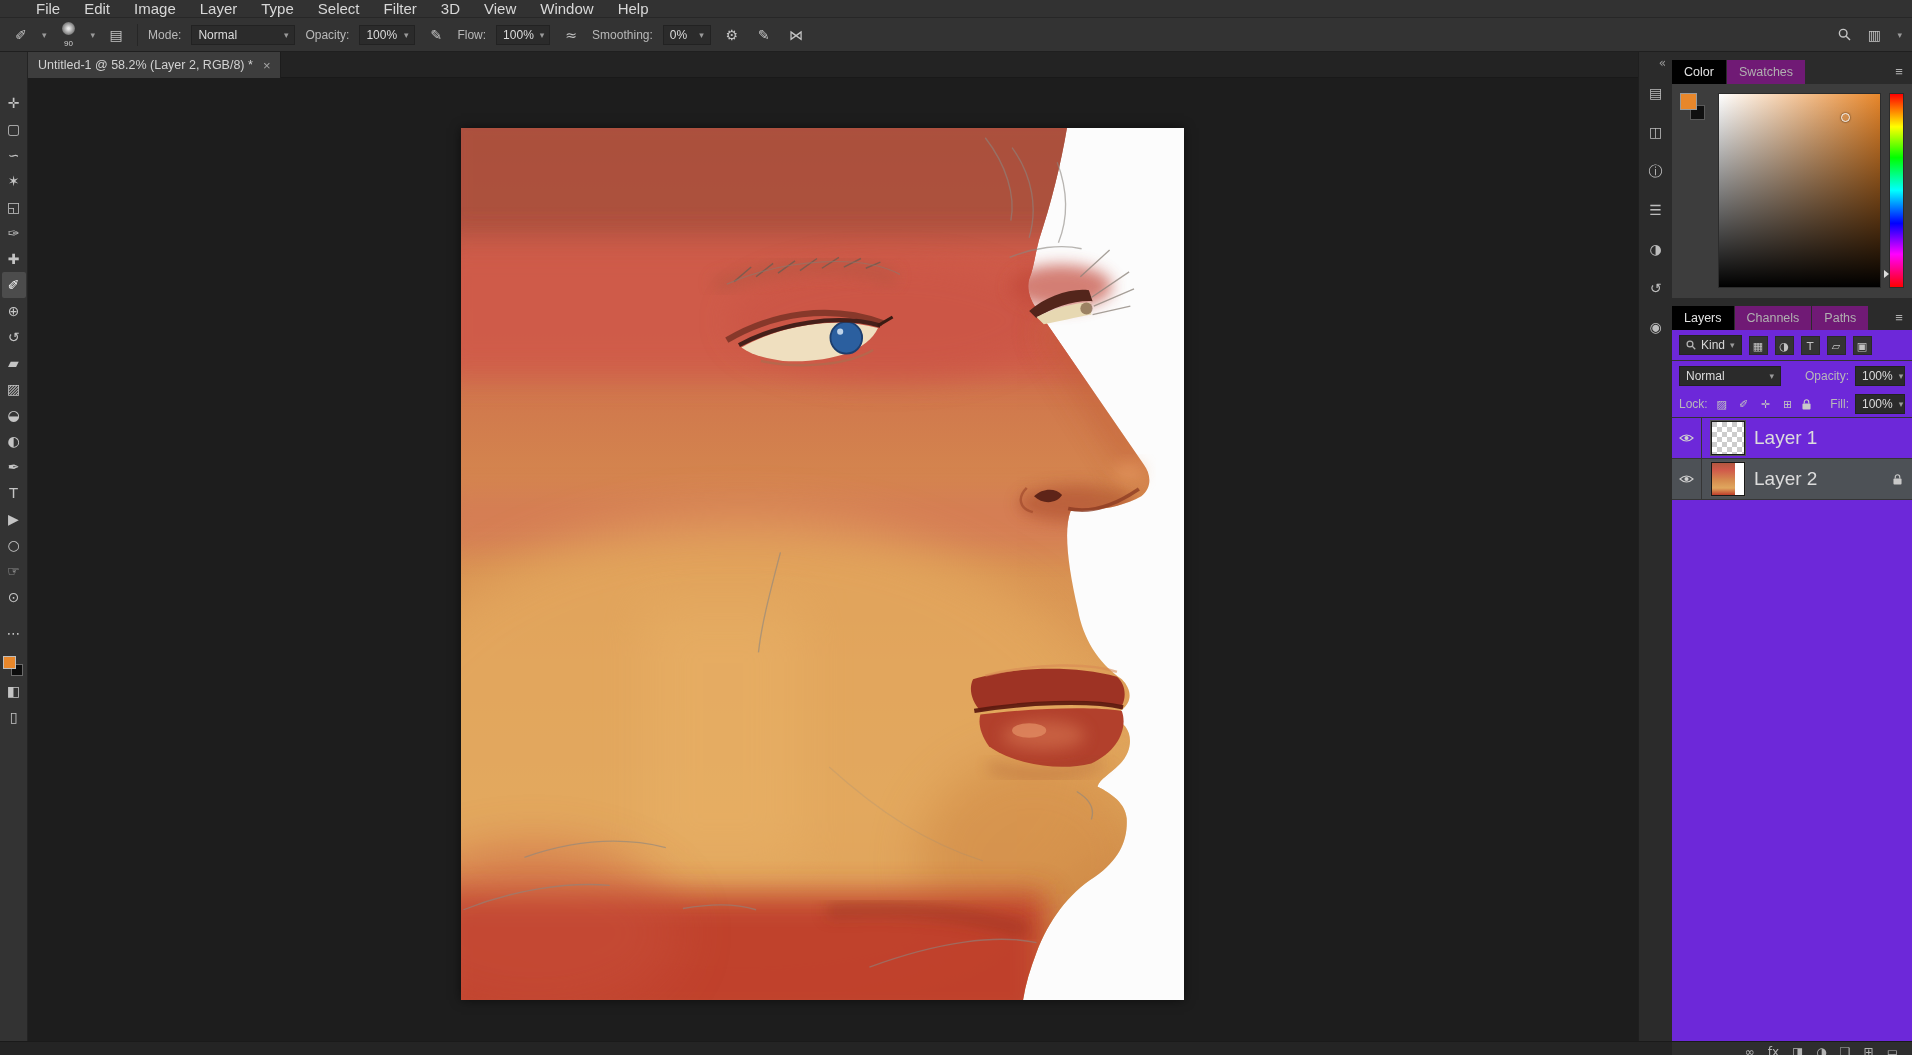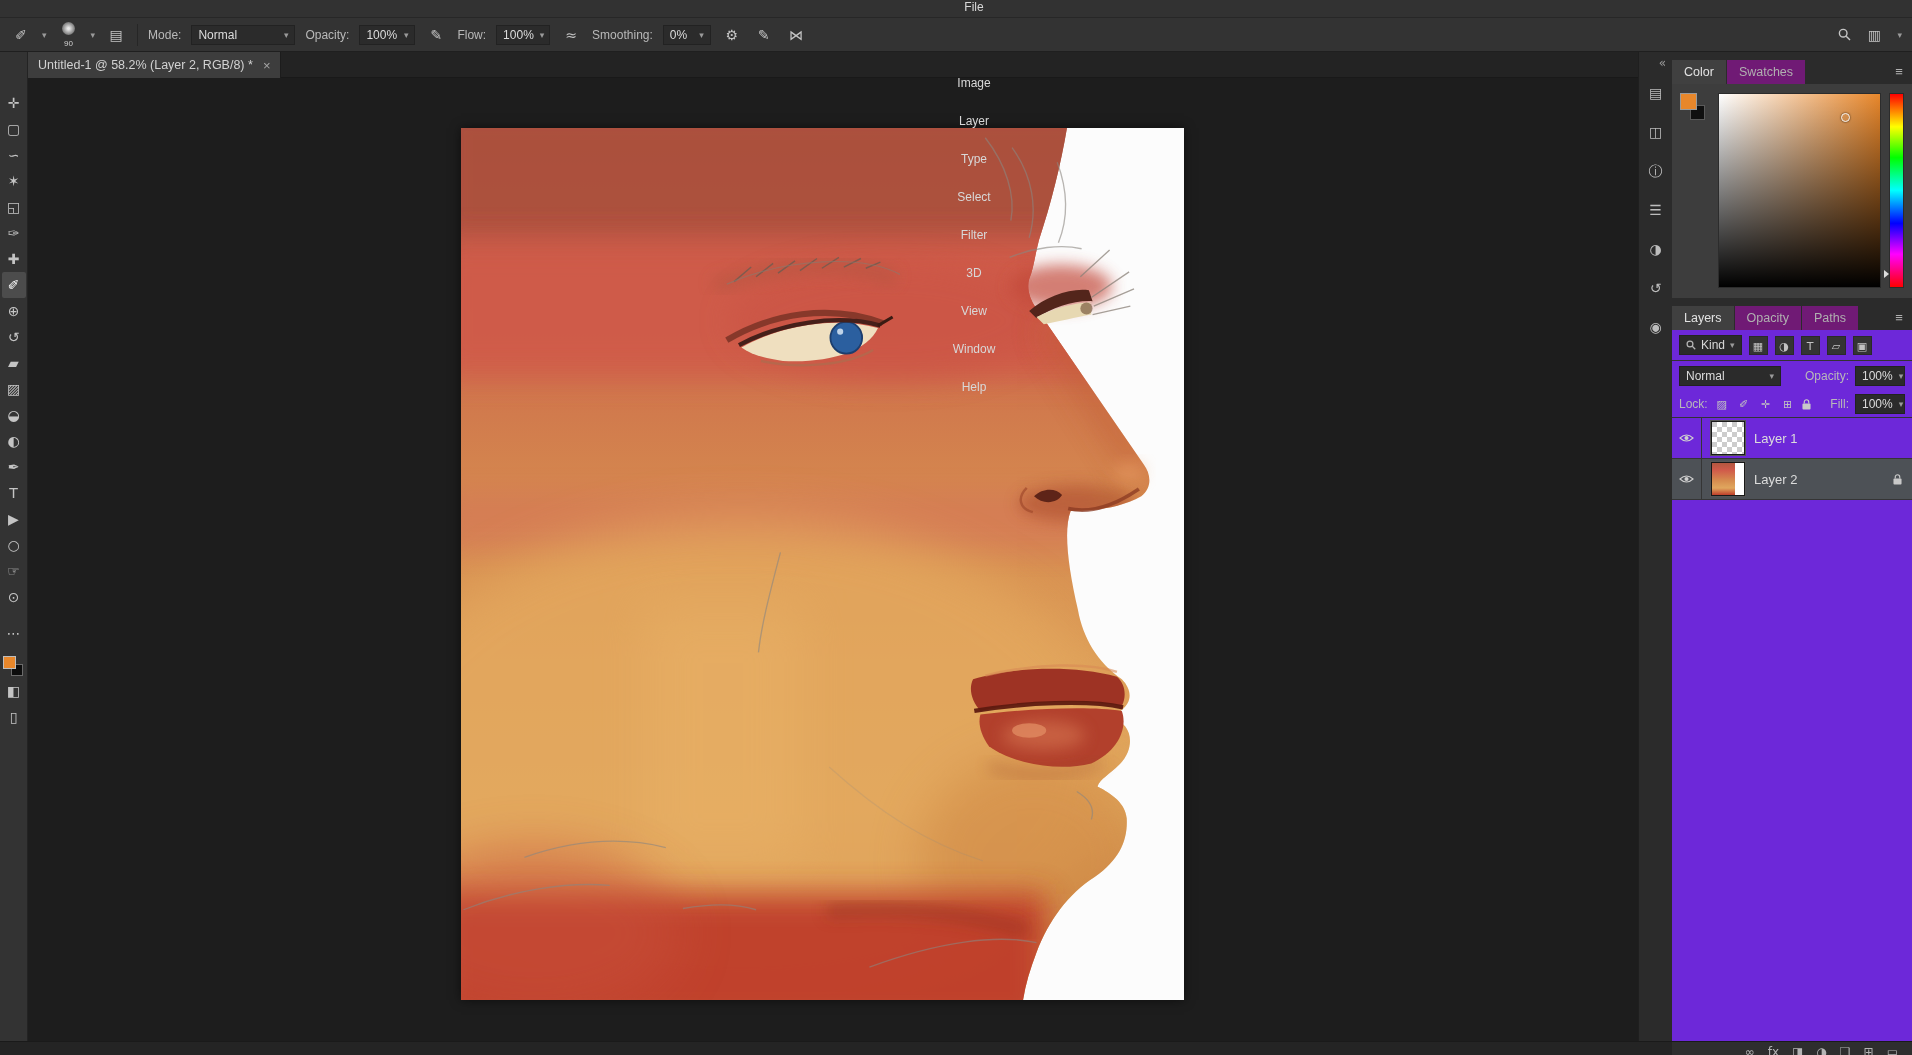--- a/index.html
+++ b/index.html
@@ -3,21 +3,21 @@
 <meta charset="utf-8">
 <style>
   * { margin:0; padding:0; box-sizing:border-box; }
   html,body { width:1912px; height:1055px; overflow:hidden; background:#1d1d1d;
     font-family:"Liberation Sans","DejaVu Sans",sans-serif; color:#d6d6d6; }
   .g { font-family:"DejaVu Sans",sans-serif; }
 
   
   #menubar { position:absolute; top:0; left:0; right:0; height:18px; background:#323232;
     border-bottom:1px solid #272727; display:flex; align-items:center; gap:24px;
-    padding-left:36px; font-size:12px; color:#d8d8d8; z-index:5;flex-direction:column; }
+    padding-left:36px; font-size:15px; color:#d8d8d8; z-index:5; }
   #menubar span { cursor:default; }
   #optionsbar { position:absolute; top:18px; left:0; right:0; height:34px; background:#333333;
     border-bottom:1px solid #1f1f1f; display:flex; align-items:center; gap:10px;
     padding:0 10px; font-size:12px; color:#c9c9c9; z-index:5; }
   .opt-label { color:#b9b9b9; }
   .dd { display:inline-flex; align-items:center; justify-content:space-between; gap:6px;
     background:#2b2b2b; border:1px solid #222; height:20px; padding:0 6px; font-size:12px;
     color:#dcdcdc; }
   .caret { font-size:9px; color:#9a9a9a; font-family:"DejaVu Sans",sans-serif; }
   .obar-icon { width:22px; text-align:center; font-size:14px; color:#c5c5c5; }
@@ -61,21 +61,21 @@
   .dock-collapse { align-self:flex-end; margin:4px 6px 10px 0; color:#9c9c9c; font-size:12px; }
   .dock-icon { width:26px; height:26px; line-height:26px; text-align:center; margin-bottom:13px;
     font-size:14px; color:#bdbdbd; font-family:"DejaVu Sans",sans-serif; }
 
   
   #panels { position:absolute; top:52px; bottom:14px; right:0; width:240px; background:#2b2b2b;
     display:flex; flex-direction:column; padding-top:8px; }
   .panel-tabs { display:flex; align-items:flex-end; height:24px; background:#2b2b2b; }
   .ptab { height:24px; line-height:24px; padding:0 12px; font-size:12.5px; color:#b0b0b0;
     background:#701a75; margin-right:1px; }
-  .ptab.active { background:#404040; color:#e2e2e2; }
+  .ptab.active { background:#000000; color:#e2e2e2; }
   .panel-menu { margin-left:auto; width:26px; text-align:center; color:#b0b0b0; font-size:13px;
     line-height:24px; }
 
   #color-content { background:#3d3d3d; height:214px; padding:9px 8px 10px 8px; display:flex; gap:8px; }
   .color-chips { position:relative; width:30px; }
   .color-chips .back { position:absolute; left:10px; top:12px; width:15px; height:15px;
     background:#101010; border:1px solid #5a5a5a; }
   .color-chips .front { position:absolute; left:0; top:0; width:17px; height:17px;
     border:1px solid #9a9a9a; }
   .sat-box { flex:1; position:relative; border:1px solid #2c2c2c;
@@ -107,21 +107,21 @@
     position:relative; }
   .layer-row.selected { background:#4d5156; }
   .eye-cell { width:30px; height:100%; display:flex; align-items:center; justify-content:center;
     border-right:1px solid #353535; }
   .thumb { width:34px; height:34px; margin:0 9px; border:1px solid #191919; outline:1px solid #555; }
   .thumb.checker { background:repeating-conic-gradient(#ffffff 0% 25%, #cccccc 25% 50%) 0 0/10px 10px; }
   .thumb.painting { background:
       linear-gradient(90deg, rgba(0,0,0,0) 0 72%, #ffffff 72% 100%),
       linear-gradient(180deg,#b2573f 0%,#d05a4a 22%,#d68c4f 55%,#e0a75e 78%,#bf3e2b 100%); }
   .thumb.white { background:#ffffff; }
-  .lname { font-size:13px; color:#dcdcdc; }
+  .lname { font-size:19px; color:#dcdcdc; }
   .lname.italic { font-style:italic; }
   .row-lock { margin-left:auto; margin-right:10px; display:flex; }
 
   
   #bottombar { position:absolute; left:0; right:0; bottom:0; height:14px; background:#242424;
     border-top:1px solid #1a1a1a; }
   .layer-actions { position:absolute; right:0; width:240px; height:14px; overflow:hidden;
     display:flex; gap:13px; justify-content:flex-end; padding-right:14px; background:#2e2e2e; }
   .layer-actions span { font-size:12px; line-height:20px; color:#b5b5b5;
     font-family:"DejaVu Sans",sans-serif; }
@@ -361,21 +361,21 @@
     </div>
     <div class="hue-strip">
       <span class="hue-marker"></span>
     </div>
   </div>
 
   <div class="panel-gap"></div>
 
   <div class="panel-tabs">
     <span class="ptab active">Layers</span>
-    <span class="ptab">Opacity</span>
+    <span class="ptab">Channels</span>
     <span class="ptab">Paths</span>
     <span class="panel-menu">≡</span>
   </div>
 
   <div id="layers-content">
     <div class="filter-row">
       <span class="kind-box">
         <svg width="10" height="10" viewBox="0 0 13 13">
           <circle cx="5.2" cy="5.2" r="3.8" fill="none" stroke="#b5b5b5" stroke-width="1.6"></circle>
           <line x1="8.2" y1="8.2" x2="12" y2="12" stroke="#b5b5b5" stroke-width="1.6"></line>

